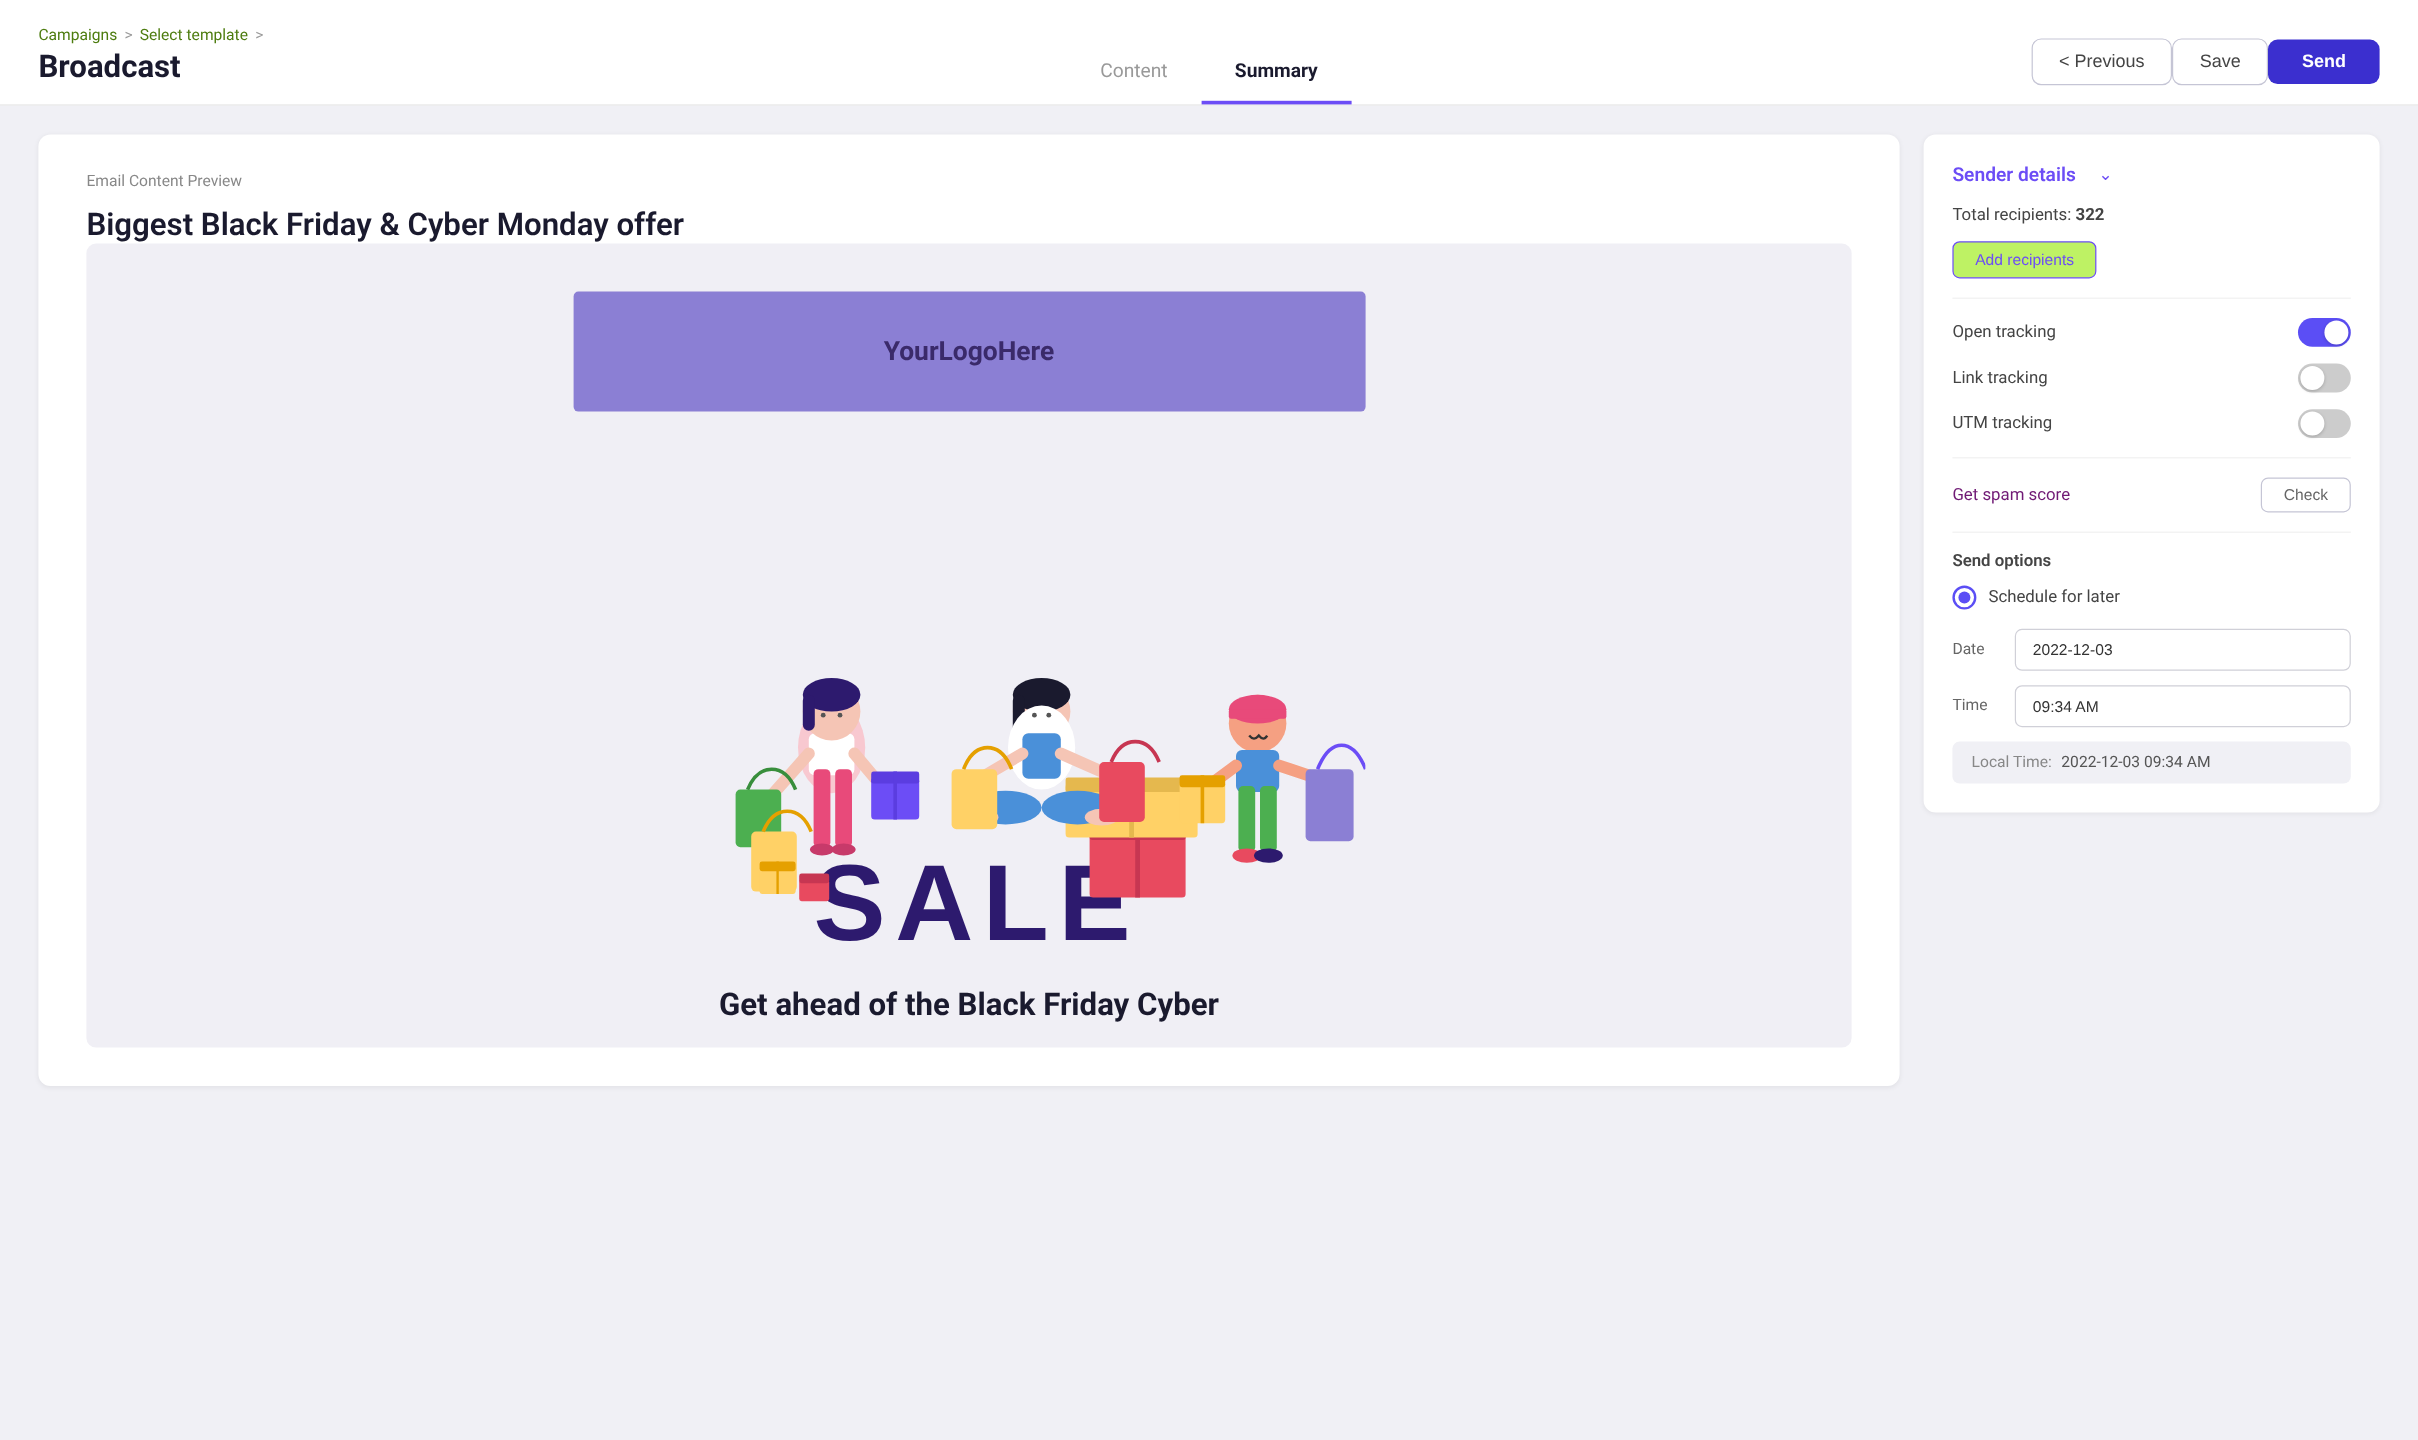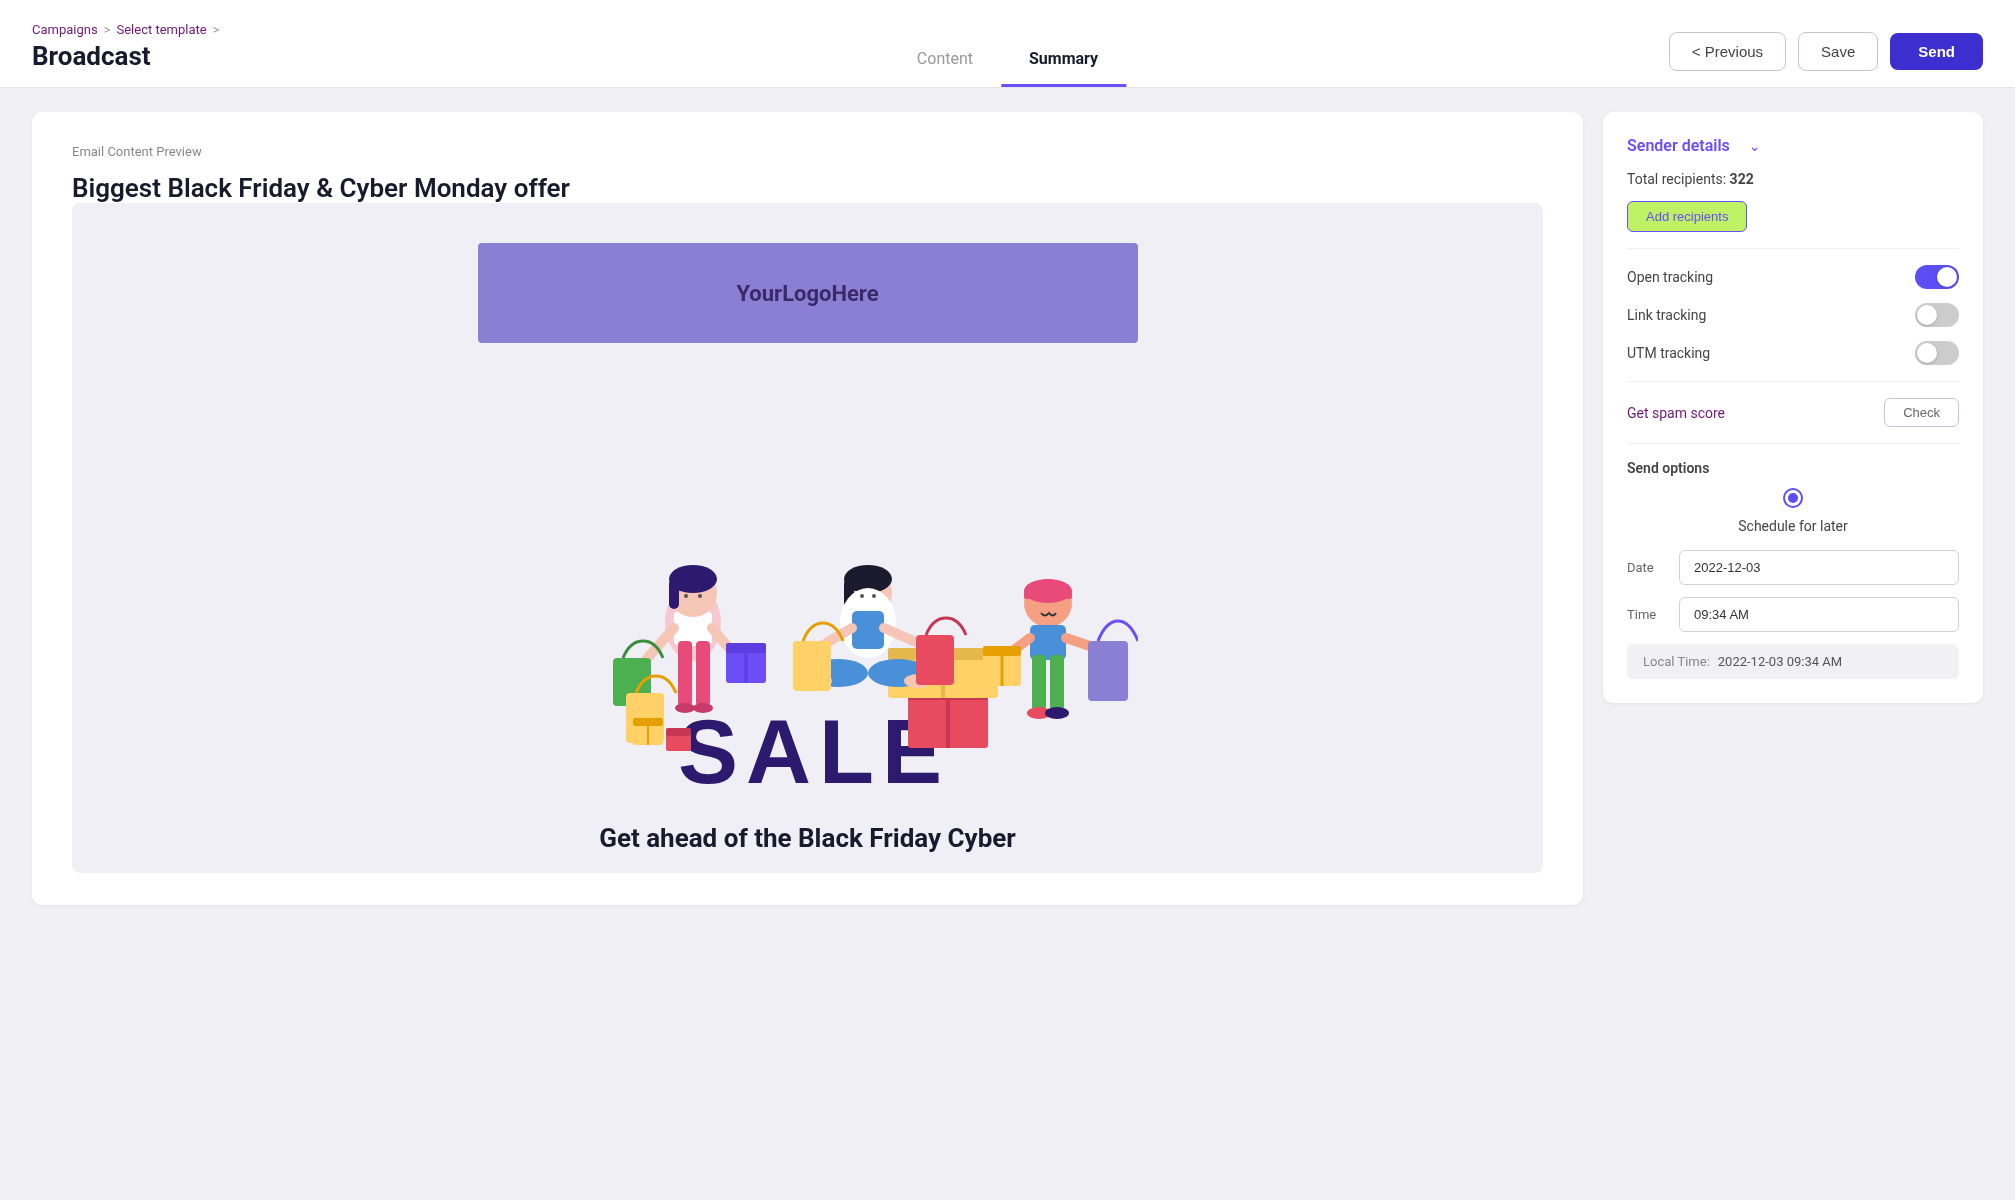--- a/index.html
+++ b/index.html
@@ -25,21 +25,21 @@
       flex-direction: column;
     }
     .breadcrumb {
       display: flex;
       align-items: center;
       gap: 6px;
       font-size: 13px;
       margin-bottom: 4px;
     }
     .breadcrumb-item {
-      color: #701a75;
+      color: #4d7c0f;
       font-size: 13px;
     }
     .breadcrumb-sep {
       color: #999;
       font-size: 13px;
     }
     .page-title {
       font-size: 26px;
       font-weight: 700;
       color: #1a1a2e;
@@ -66,21 +66,20 @@
     .tab.active {
       color: #1a1a2e;
       font-weight: 700;
       border-bottom: 3px solid #6c4df6;
     }
 
     
     .header-right {
       display: flex;
       align-items: center;
-      gap: 12px;
       padding-bottom: 16px;
       justify-content: center;
     }
     .btn-prev {
       display: flex;
       align-items: center;
       gap: 6px;
       padding: 10px 22px;
       border: 1.5px solid #c5c5d5;
       background: #fff;
@@ -307,21 +306,20 @@
       font-size: 14px;
       font-weight: 600;
       color: #444;
       margin-bottom: 12px;
     }
     .radio-row {
       display: flex;
       align-items: center;
       gap: 10px;
       margin-bottom: 16px;
-      flex-direction: column;
     }
     .radio-outer {
       width: 20px;
       height: 20px;
       border-radius: 50%;
       border: 2px solid #5b4ef5;
       display: flex;
       align-items: center;
       justify-content: center;
       flex-shrink: 0;

